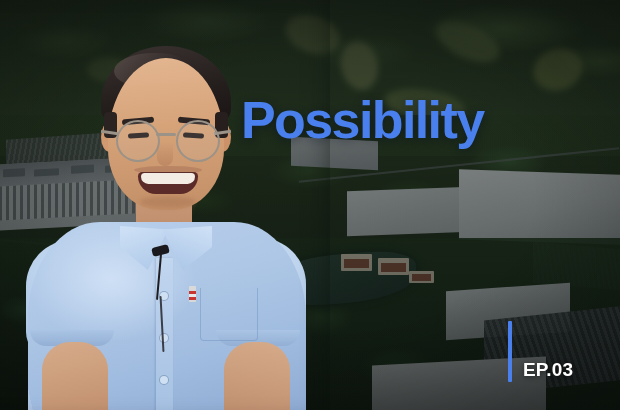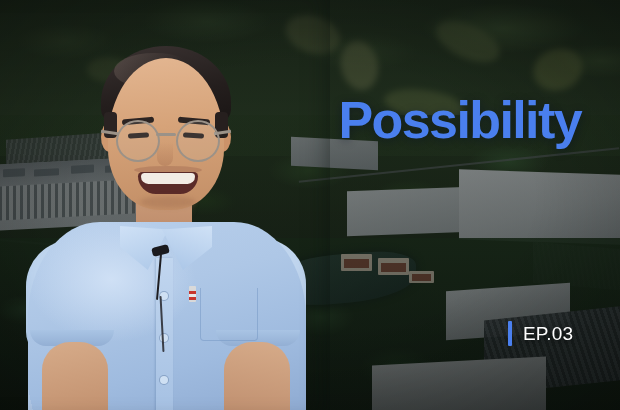--- a/index.html
+++ b/index.html
@@ -309,31 +309,31 @@
   .headline{
     position:absolute;left:241px;top:92px;width:340px;
     font-weight:900;
     font-size:52px;
     line-height:56px;
     letter-spacing:-1.6px;
     color:#4a7fee;
     text-shadow:0 2px 10px rgba(6,14,34,.45);
     white-space:nowrap;
   }
-  .headline .l2{display:block;text-align:right;}
+  .headline .l2{display:block;}
 
   
   .episode{
     position:absolute;left:508px;top:321px;
     display:flex;align-items:stretch;gap:11px;
   }
   .epbar{width:4px;background:#4a7fee;border-radius:1px;}
   .eptext{
-    color:#ffffff;font-weight:400;font-size:19px;line-height:25px;
-    letter-spacing:.2px;text-shadow:0 1px 5px rgba(0,0,0,.55);
+    color:#ffffff;font-weight:700;font-size:19px;line-height:25px;
+    letter-spacing:.2px;text-shadow:0 1px 5px rgba(0,0,0,.55);margin-top:36px;
   }
 </style>
 </head>
 <body>
 
 <div class="stage">
 
   <div class="bg">
     <div class="hills"></div>
     <div class="clearing c1"></div>

